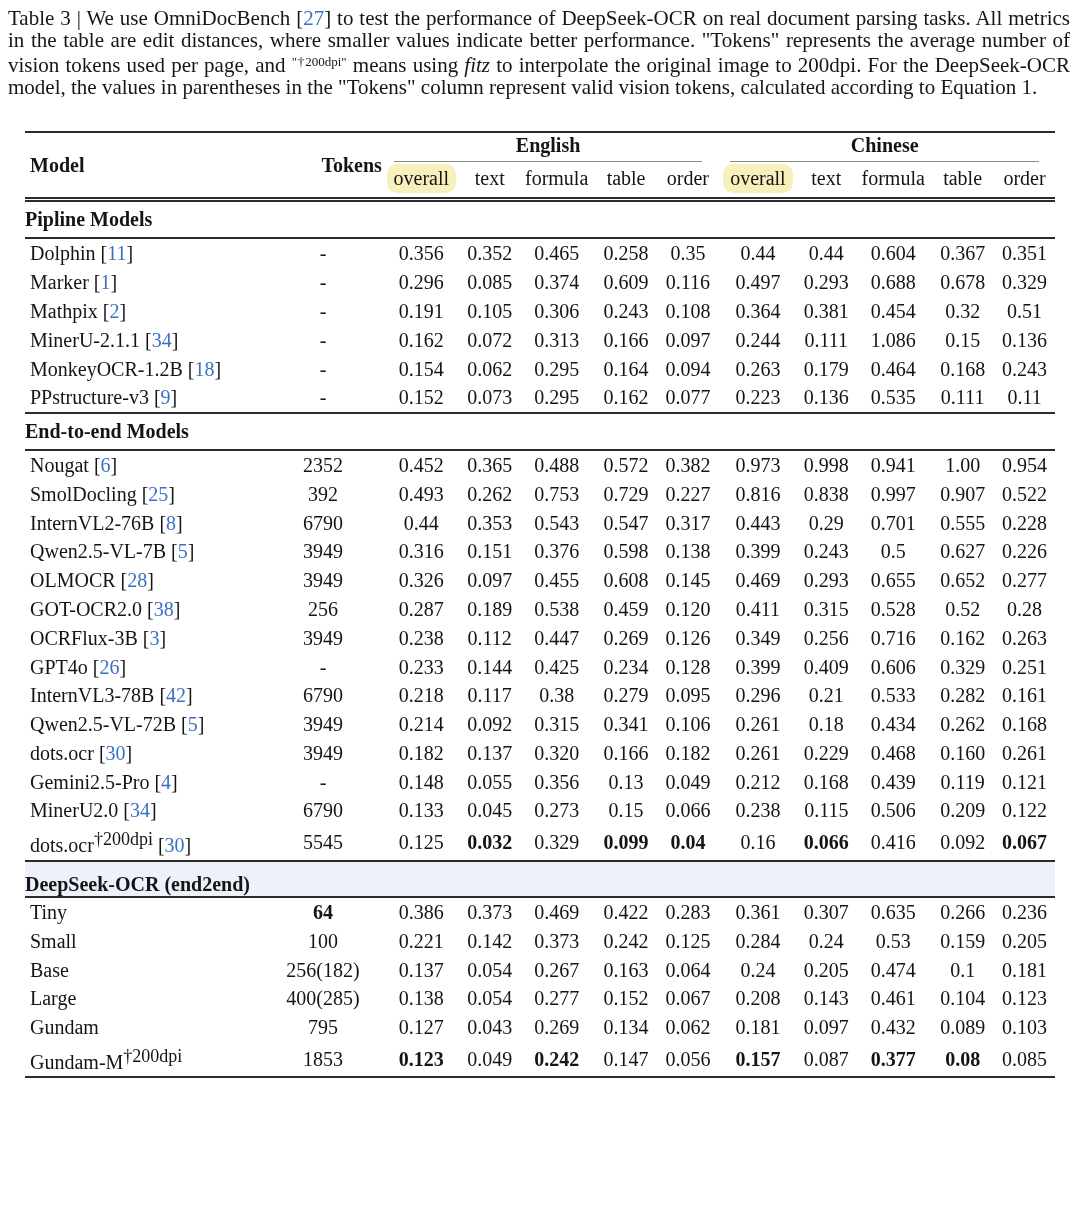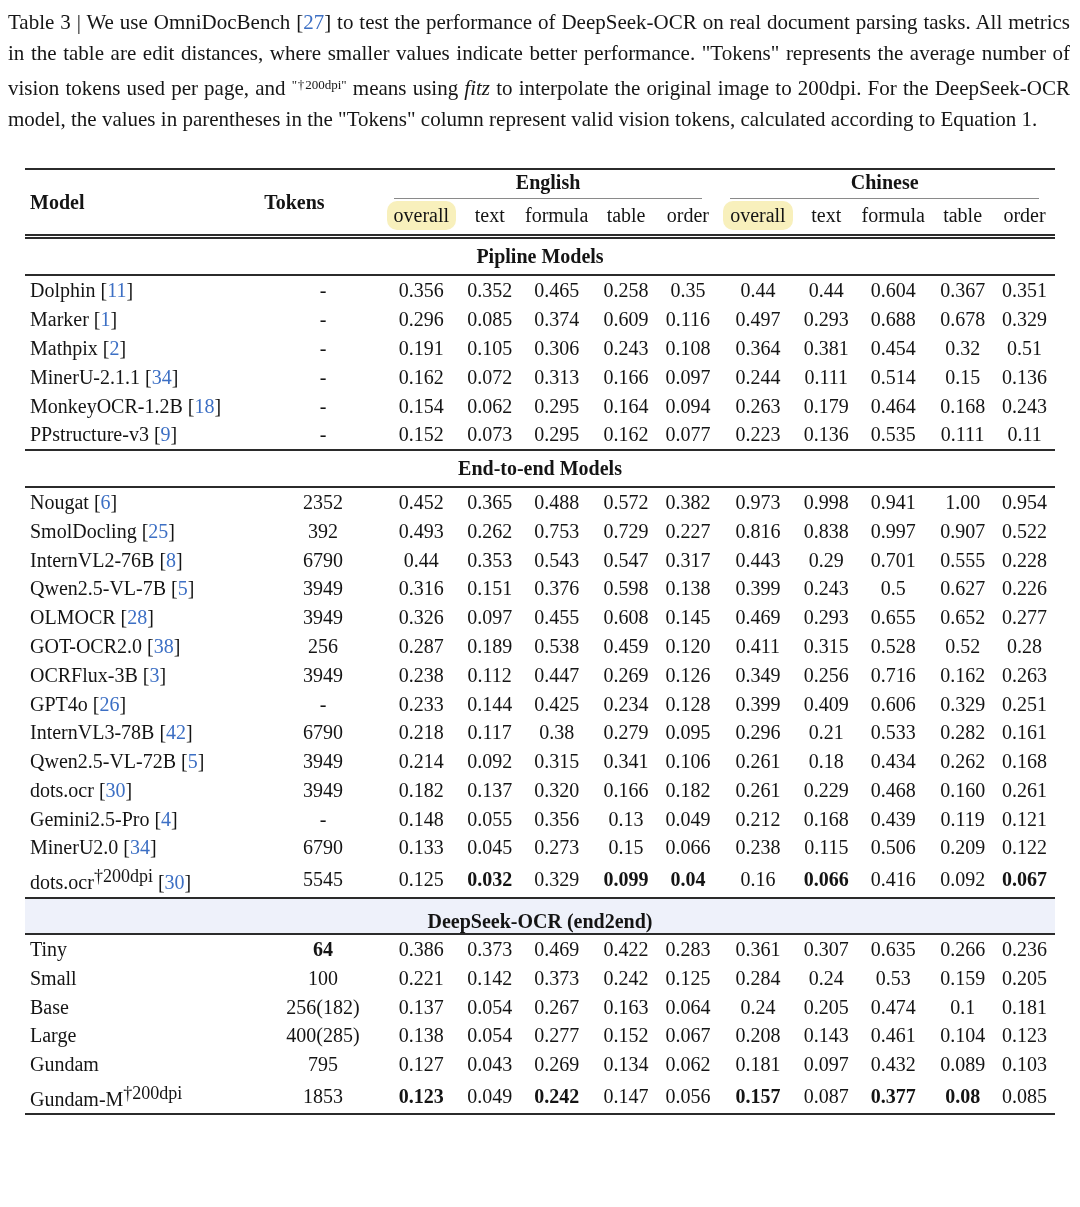--- a/index.html
+++ b/index.html
@@ -9,21 +9,21 @@
     overflow: hidden;
     font-family: "Liberation Serif", "DejaVu Serif", serif;
     color: #141414;
   }
   .page { width: 1080px; height: 1207px; position: relative; }
 
   
   .caption {
     margin: 7px 10px 12px 8px;
     font-size: 21px;
-    line-height: 31px;
+    line-height: 22px;
     text-align: justify;
     color: #161616;
   }
   .seg-cite { color: var(--cite, #3c6fc4); }
   .seg-sup  { font-size: 13px; vertical-align: 6px; letter-spacing: 0; }
   .seg-italic { font-style: italic; }
 
   
   .tablewrap { margin: 33px 25px 0 25px; }
   table.results {
@@ -39,21 +39,21 @@
   col.c-n1 { width: 78px; }
   col.c-n2 { width: 57px; }
   col.c-n3 { width: 75px; }
   col.c-n4 { width: 62px; }
   col.c-n5 { width: 60px; }
 
   th, td { padding: 0; font-weight: normal; }
 
   thead th { font-weight: bold; vertical-align: middle; }
   th.h-model  { text-align: left; padding-left: 5px; margin-left: 20px; }
-  th.h-tokens { text-align: left; }
+  th.h-tokens { text-align: right; }
   thead th.h-model, thead th.h-tokens { border-bottom: 5px double #2b2b2b; }
   th.group { text-align: center; padding-top: 1px; }
   th.group .group-label {
     display: block;
     margin: 0 16px 0 12px;
     padding-bottom: 4px;
     border-bottom: 1.5px solid #8a8a8a;
   }
   tr.subheader th {
     font-weight: normal;
@@ -61,21 +61,21 @@
     padding: 5px 0 7px 0;
     border-bottom: 5px double #2b2b2b;
   }
   .hl {
     background: var(--overall-hl, #F8F0BC);
     padding: 3px 7px 4px 7px;
     border-radius: 10px;
   }
 
   tbody tr.section td {
-    text-align: center;
+    text-align: left;
     font-weight: bold;
     padding: 5px 0 6px 0;
     border-top: 2px solid #2b2b2b;
     border-bottom: 2px solid #2b2b2b;
   }
   tbody tr.section.shaded td {
     background: var(--band, #EEF1FA);
     padding: 10px 0 0 0;
   }
 
@@ -183,21 +183,21 @@
           <tr>
             <td class="model"><span>MinerU-2.1.1</span> [<span class="cite">34</span>]</td>
             <td class="tokens">-</td>
             <td class="num">0.162</td>
             <td class="num">0.072</td>
             <td class="num">0.313</td>
             <td class="num">0.166</td>
             <td class="num">0.097</td>
             <td class="num">0.244</td>
             <td class="num">0.111</td>
-            <td class="num">0.514</td>
+            <td class="num">1.086</td>
             <td class="num">0.15</td>
             <td class="num">0.136</td>
           </tr>
           <tr>
             <td class="model"><span>MonkeyOCR-1.2B</span> [<span class="cite">18</span>]</td>
             <td class="tokens">-</td>
             <td class="num">0.154</td>
             <td class="num">0.062</td>
             <td class="num">0.295</td>
             <td class="num">0.164</td>

